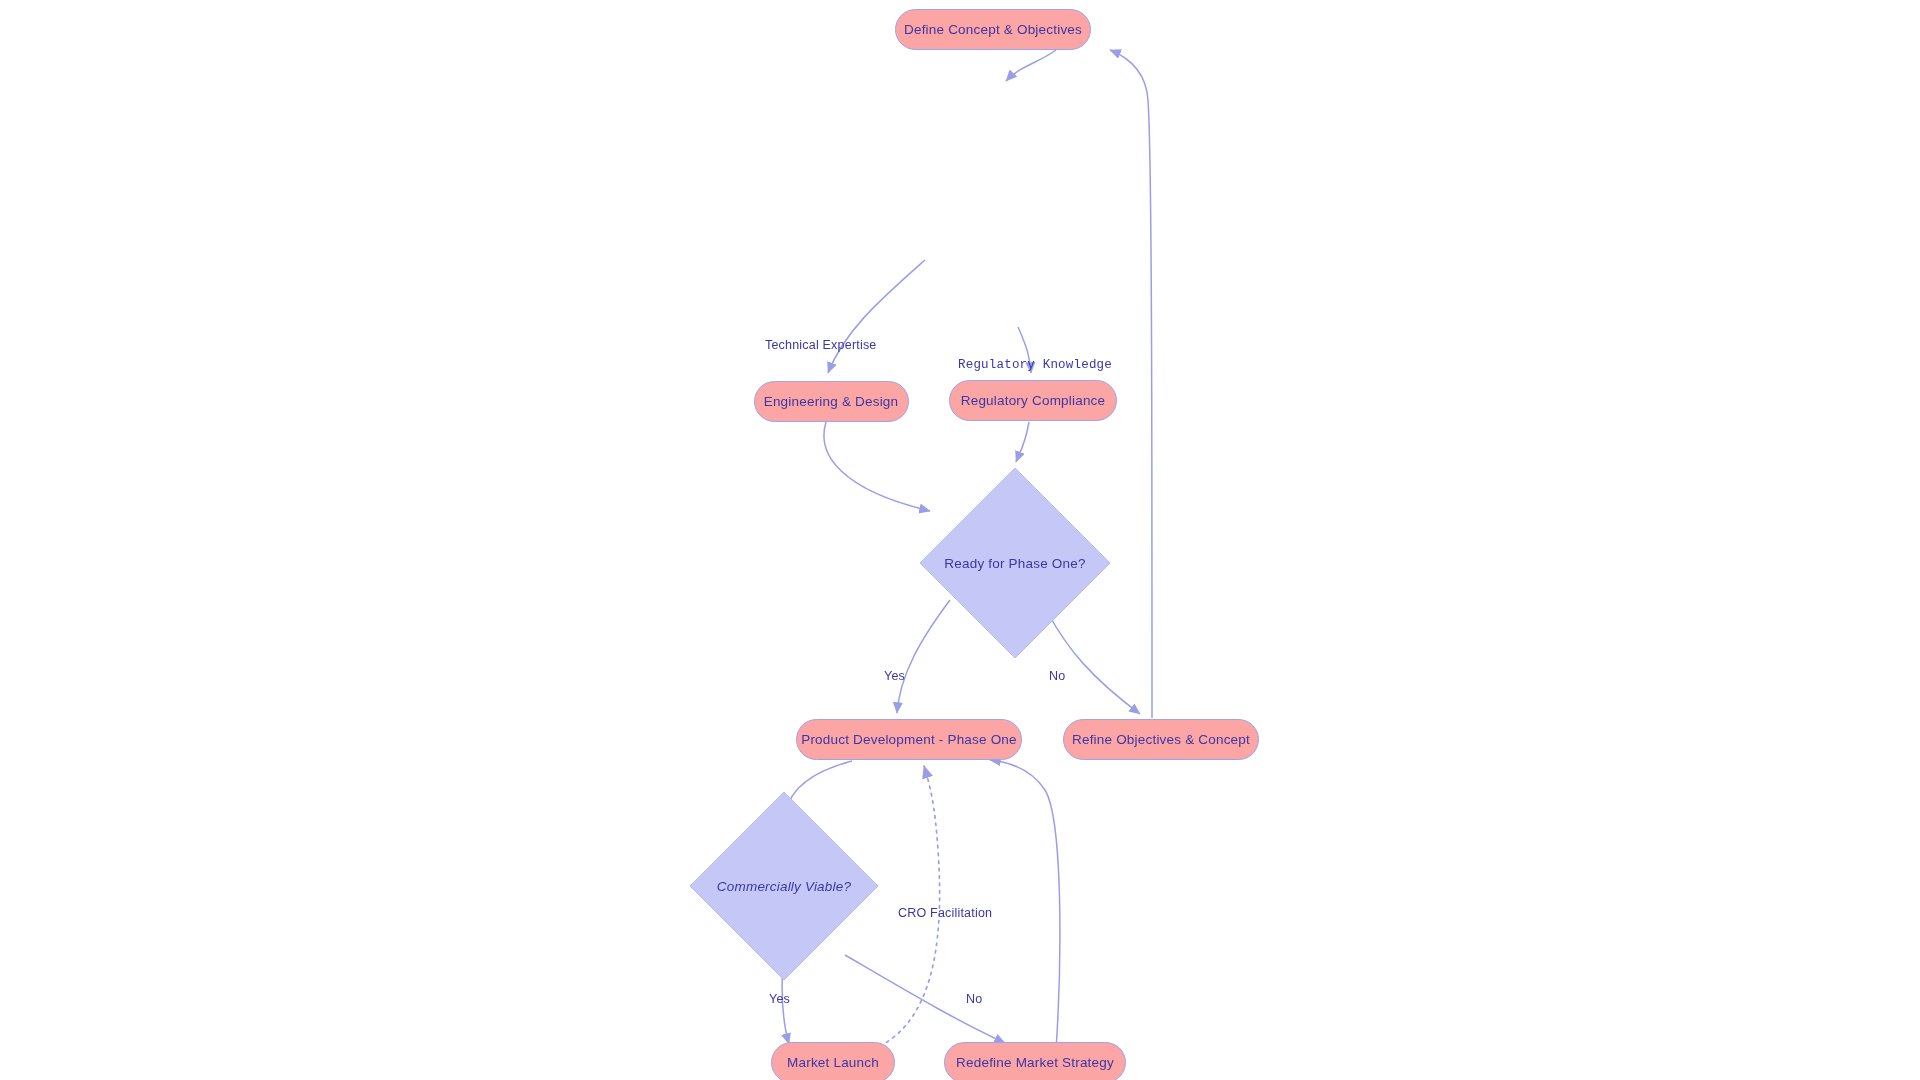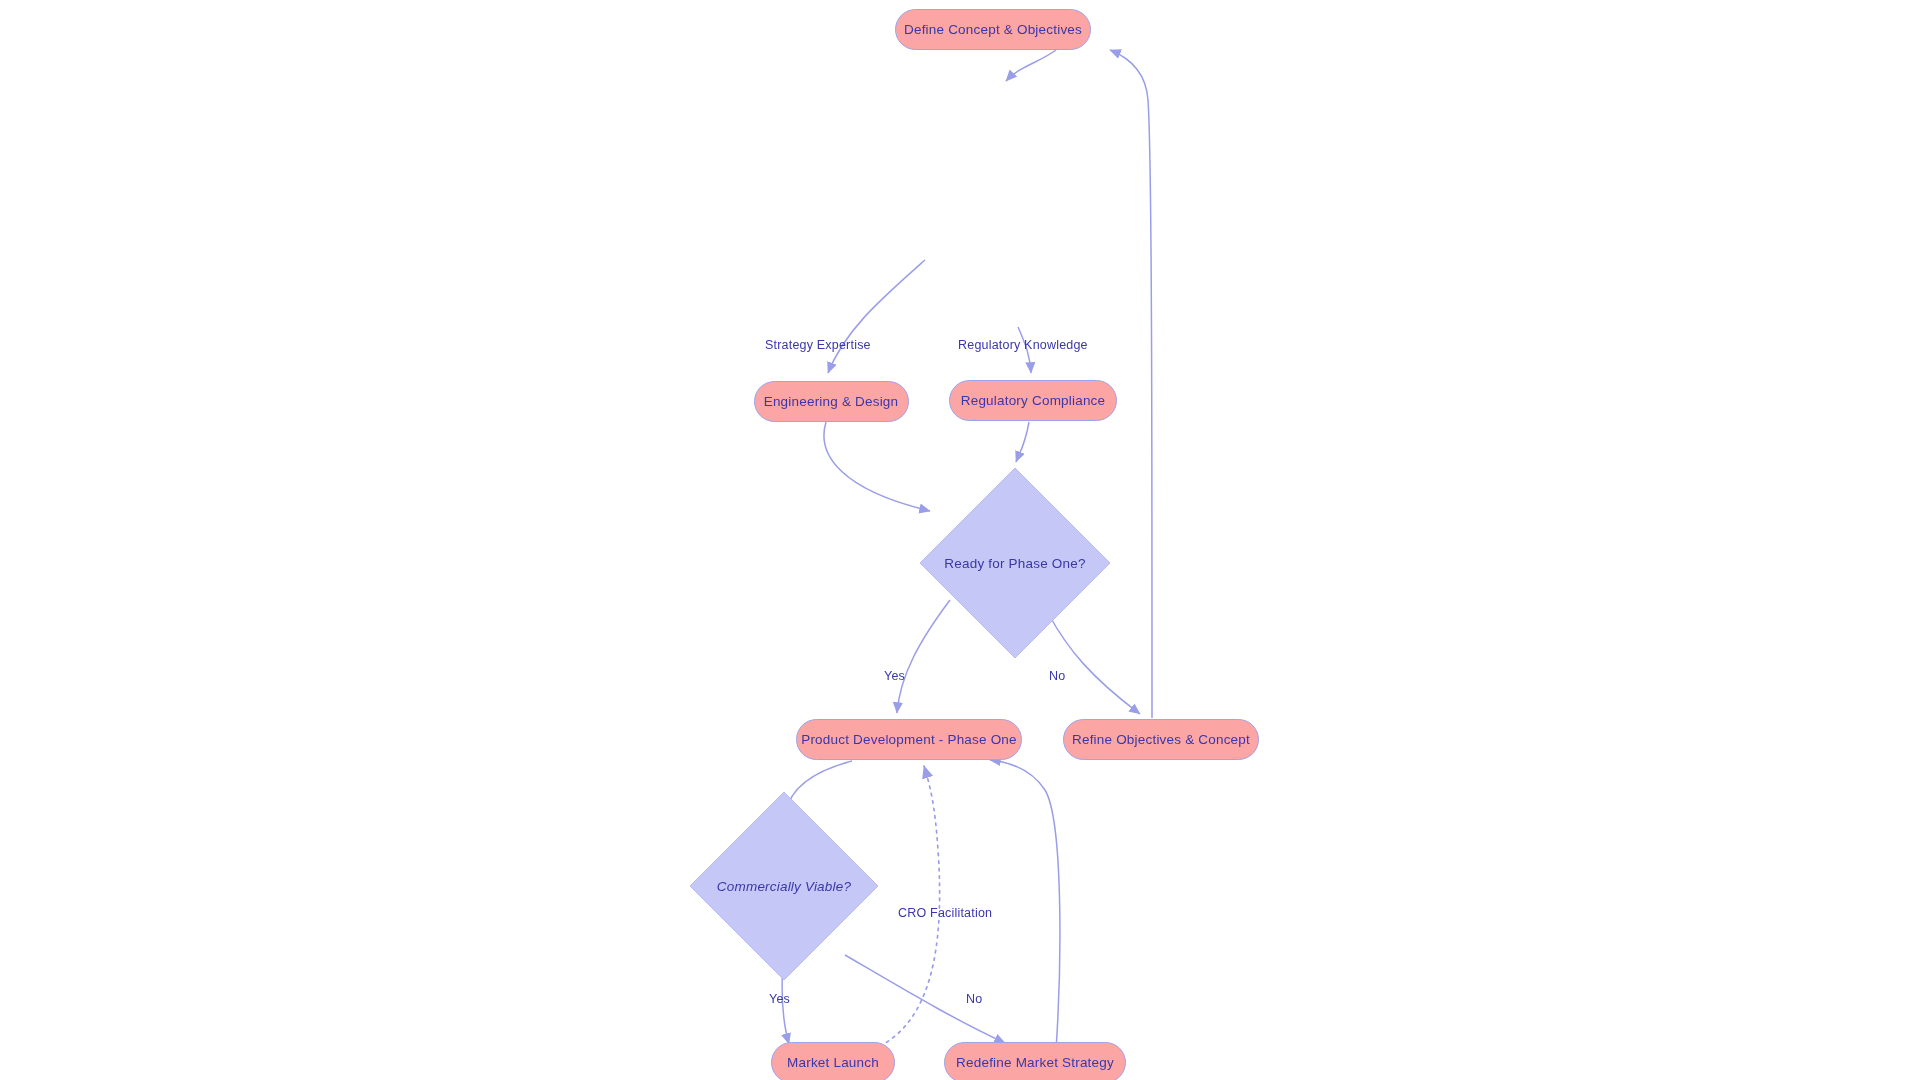--- a/index.html
+++ b/index.html
@@ -157,24 +157,24 @@
 
   <div class="node node-stadium" style="left:771px; top:1041.5px; width:124px; height:41px;">
     <span>Market Launch</span>
   </div>
 
   <div class="node node-stadium" style="left:944px; top:1041.5px; width:182px; height:41px;">
     <span>Redefine Market Strategy</span>
   </div>
 
   <div class="edge-label" style="left:765px; top:338px;">
-    <span>Strategy Expertise</span>
+    <span>Technical Expertise</span>
   </div>
 
-  <div class="edge-label" style="left:958px; top:338px;">
+  <div class="edge-label" style="left:958px; top:358px;font-family:Liberation Mono, monospace;">
     <span>Regulatory Knowledge</span>
   </div>
 
   <div class="edge-label" style="left:884px; top:669px;">
     <span>Yes</span>
   </div>
 
   <div class="edge-label" style="left:1049px; top:669px;">
     <span>No</span>
   </div>

